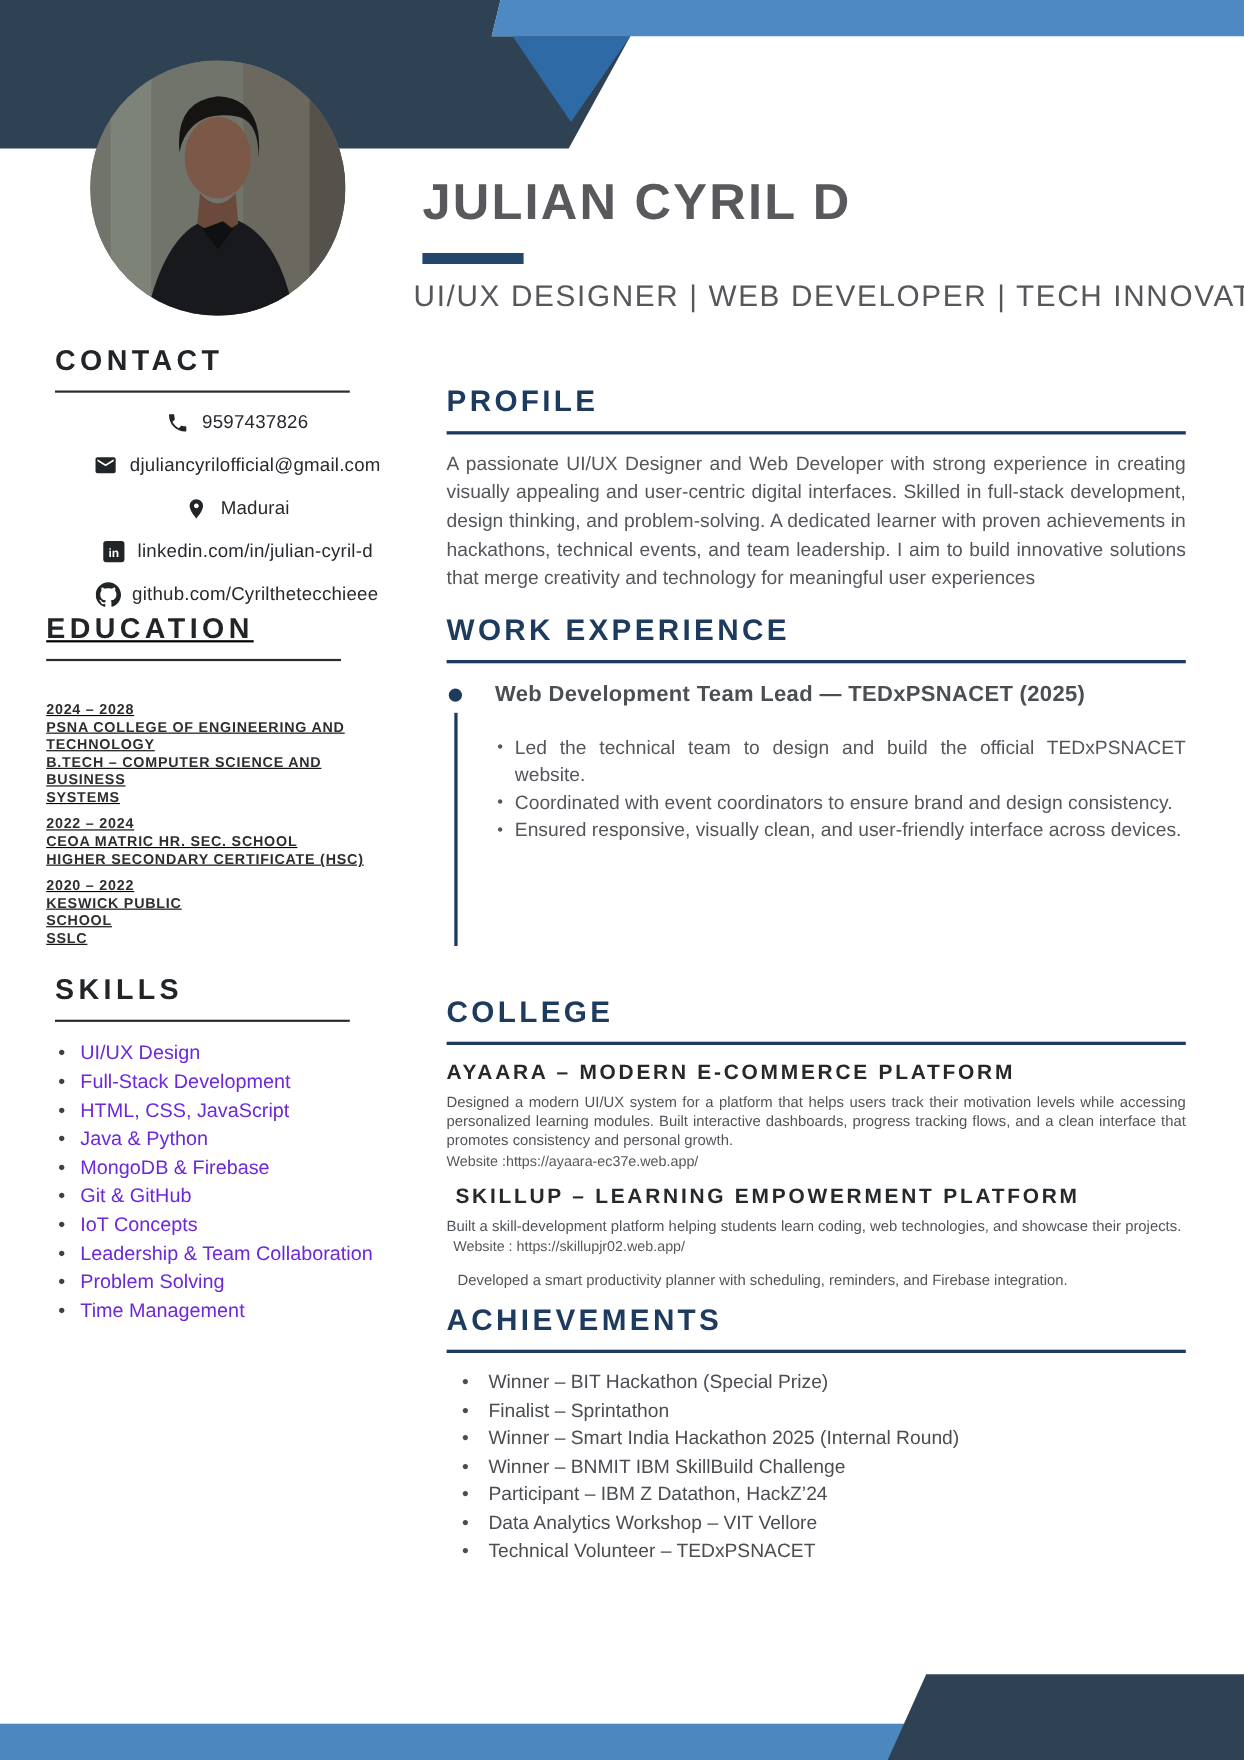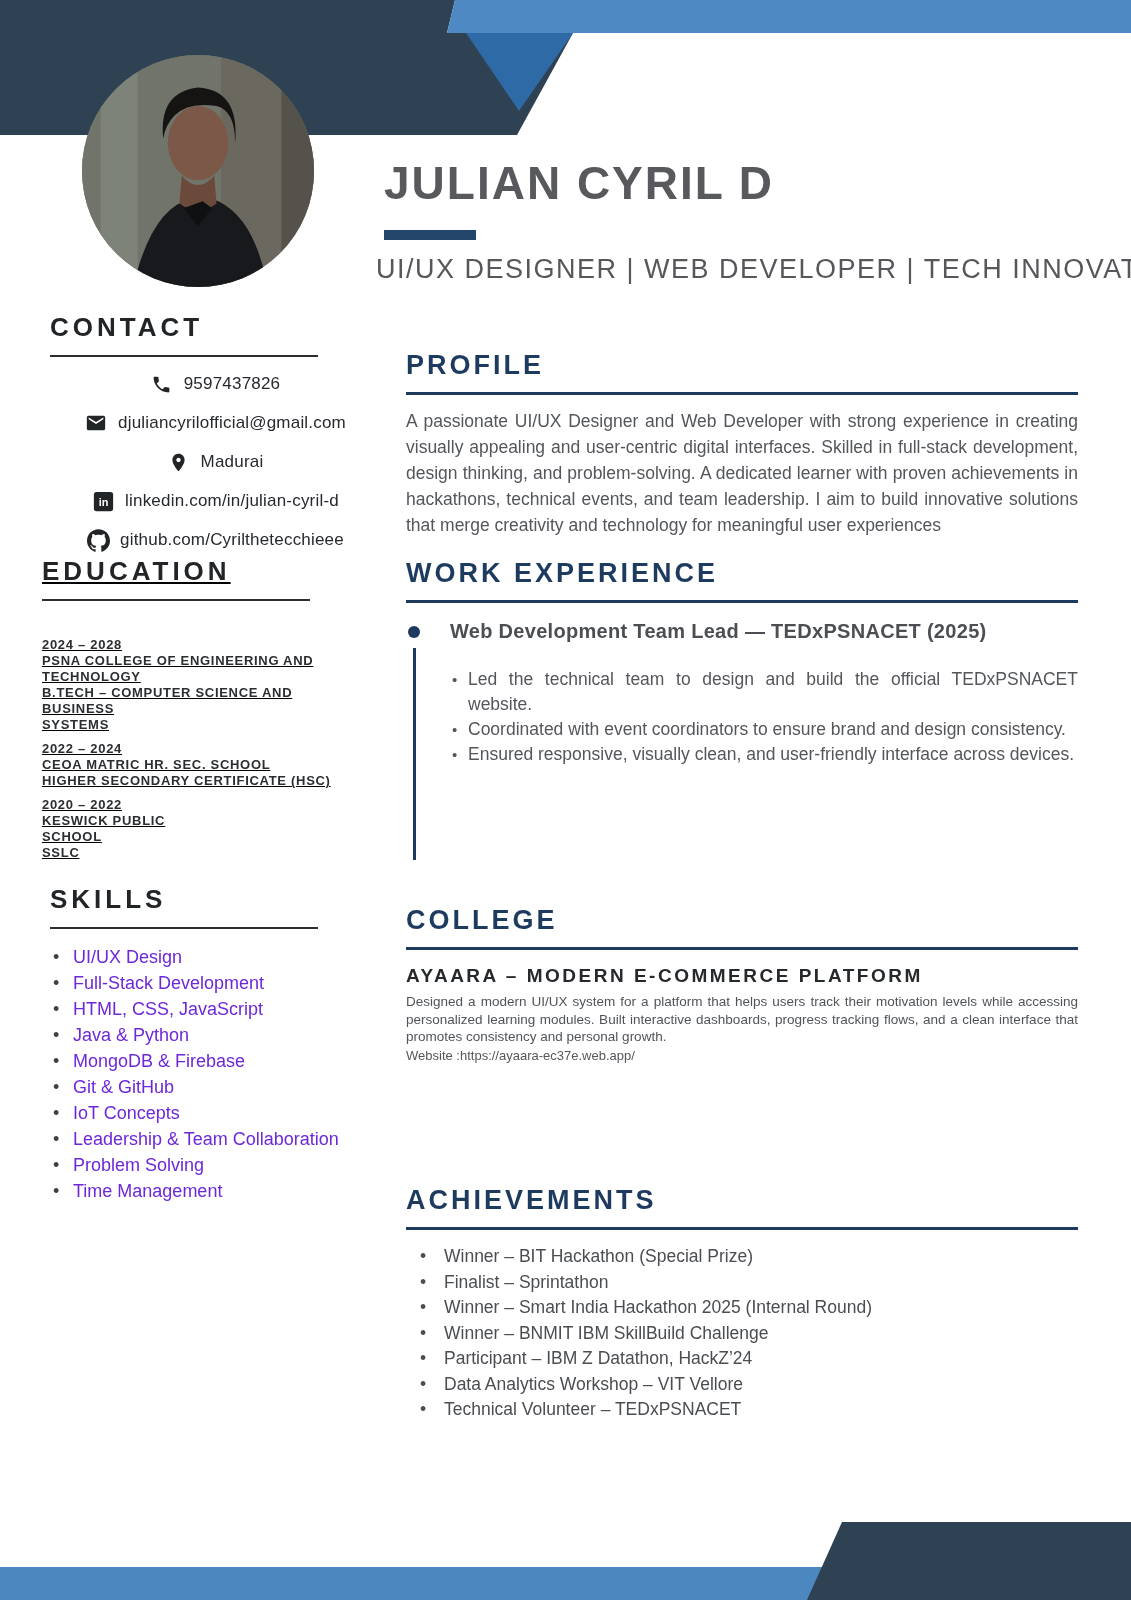--- a/index.html
+++ b/index.html
@@ -251,22 +251,28 @@
   <section class="main-section projects">
     <div class="main-h">COLLEGE</div>
     <div class="main-rule"></div>
 
     <div class="proj">
       <div class="proj-name">AYAARA – MODERN E-COMMERCE PLATFORM</div>
       <div class="proj-desc">Designed a modern UI/UX system for a platform that helps users track their motivation levels while accessing personalized learning modules. Built interactive dashboards, progress tracking flows, and a clean interface that promotes consistency and personal growth.</div>
       <div class="proj-web">Website :https://ayaara-ec37e.web.app/</div>
     </div>
 
-
     <div class="proj">
+      <div class="proj-name indent">SKILLUP – LEARNING EMPOWERMENT PLATFORM</div>
+      <div class="proj-desc">Built a skill-development platform helping students learn coding, web technologies, and showcase their projects.</div>
+      <div class="proj-web indent">Website : https://skillupjr02.web.app/</div>
+    </div>
+
+    <div class="proj">
+      <div class="proj-desc indent">Developed a smart productivity planner with scheduling, reminders, and Firebase integration.</div>
     </div>
   </section>
 
   <section class="main-section achievements">
     <div class="main-h">ACHIEVEMENTS</div>
     <div class="main-rule"></div>
     <ul class="ach-list">
 
         <li>Winner – BIT Hackathon (Special Prize)</li>
 

